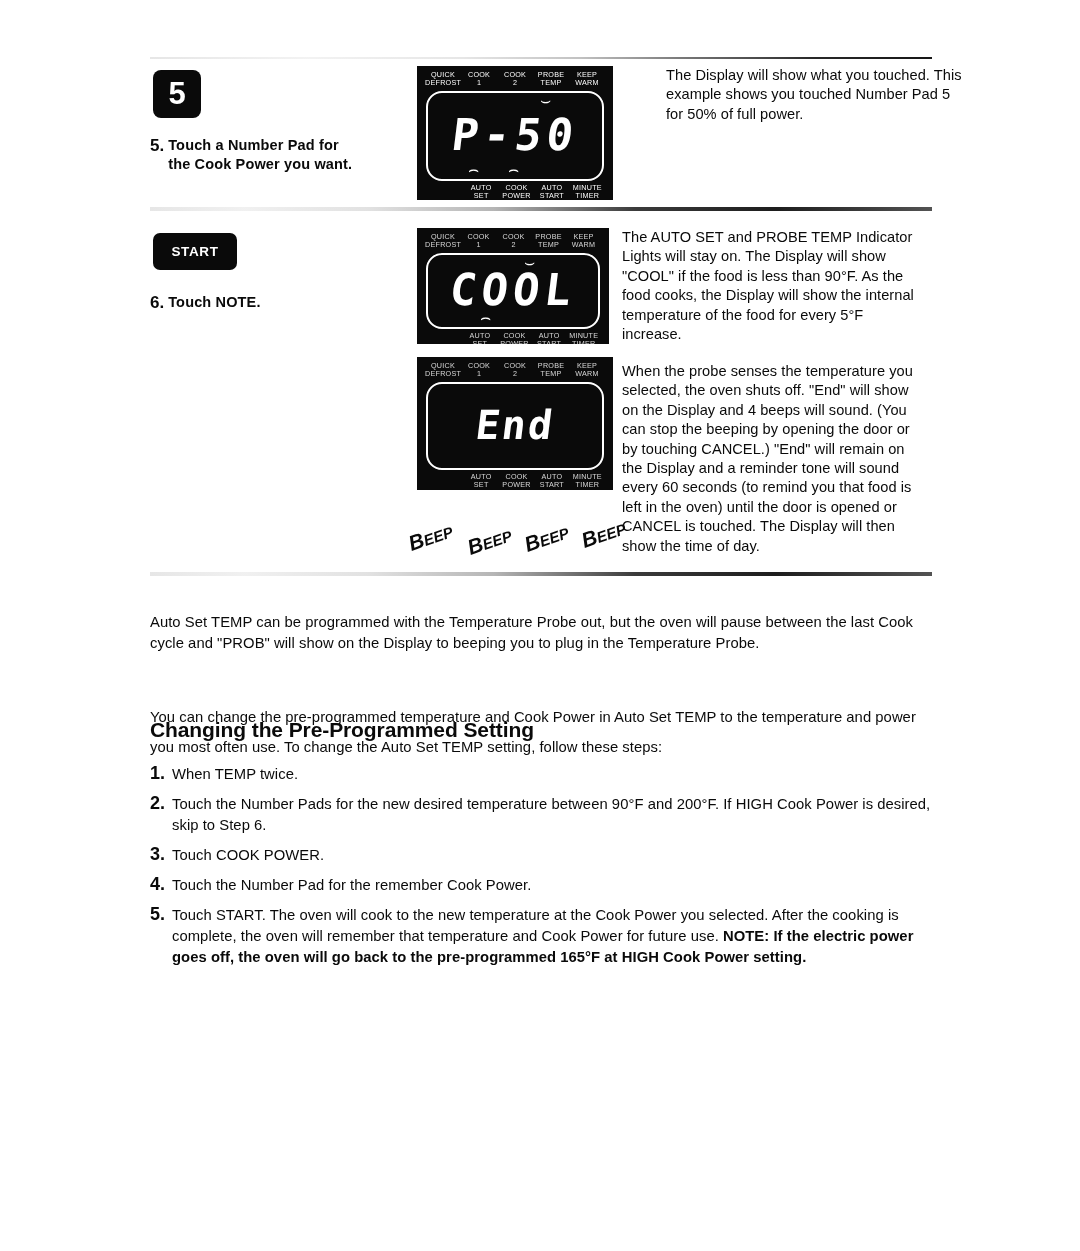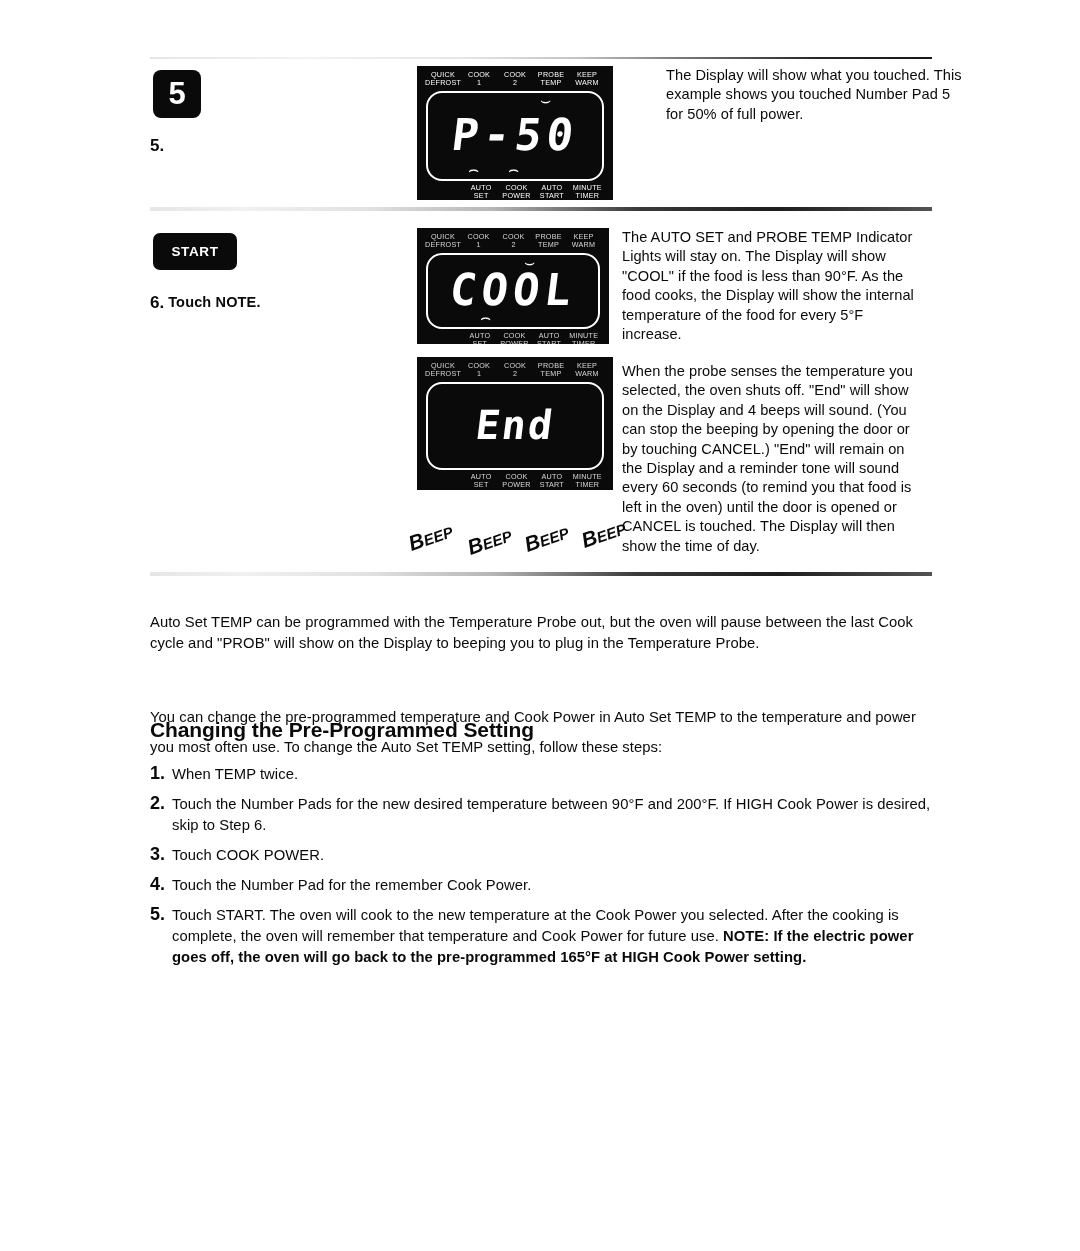--- a/index.html
+++ b/index.html
@@ -267,20 +267,22 @@
 
   <div class="rule faint r1"></div>
   <div class="rule r2"></div>
   <div class="rule r3"></div>
 
   <div class="step-badge badge-5">5</div>
 
   <div class="left-instr instr-5">
     <div class="instr-row">
       <span class="num">5.</span>
+      <span class="body" style="white-space:pre-line">Touch a Number Pad for
+the Cook Power you want.</span>
     </div>
   </div>
 
   <div class="panel panel-1">
     <div class="panel-labels">
       <span class="lbl">QUICK
 DEFROST</span>
       <span class="lbl">COOK
 1</span>
       <span class="lbl">COOK

